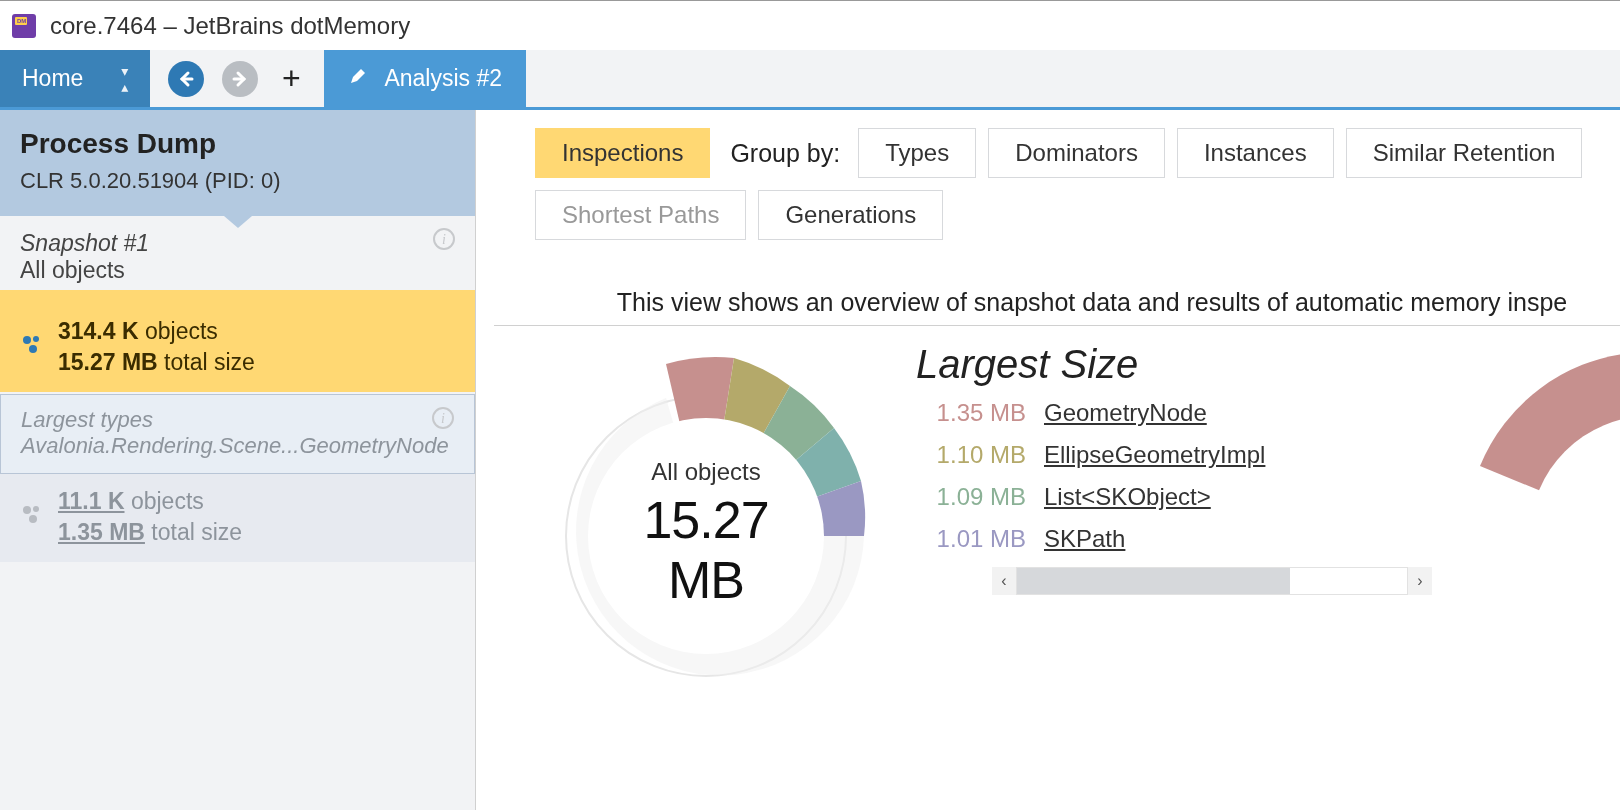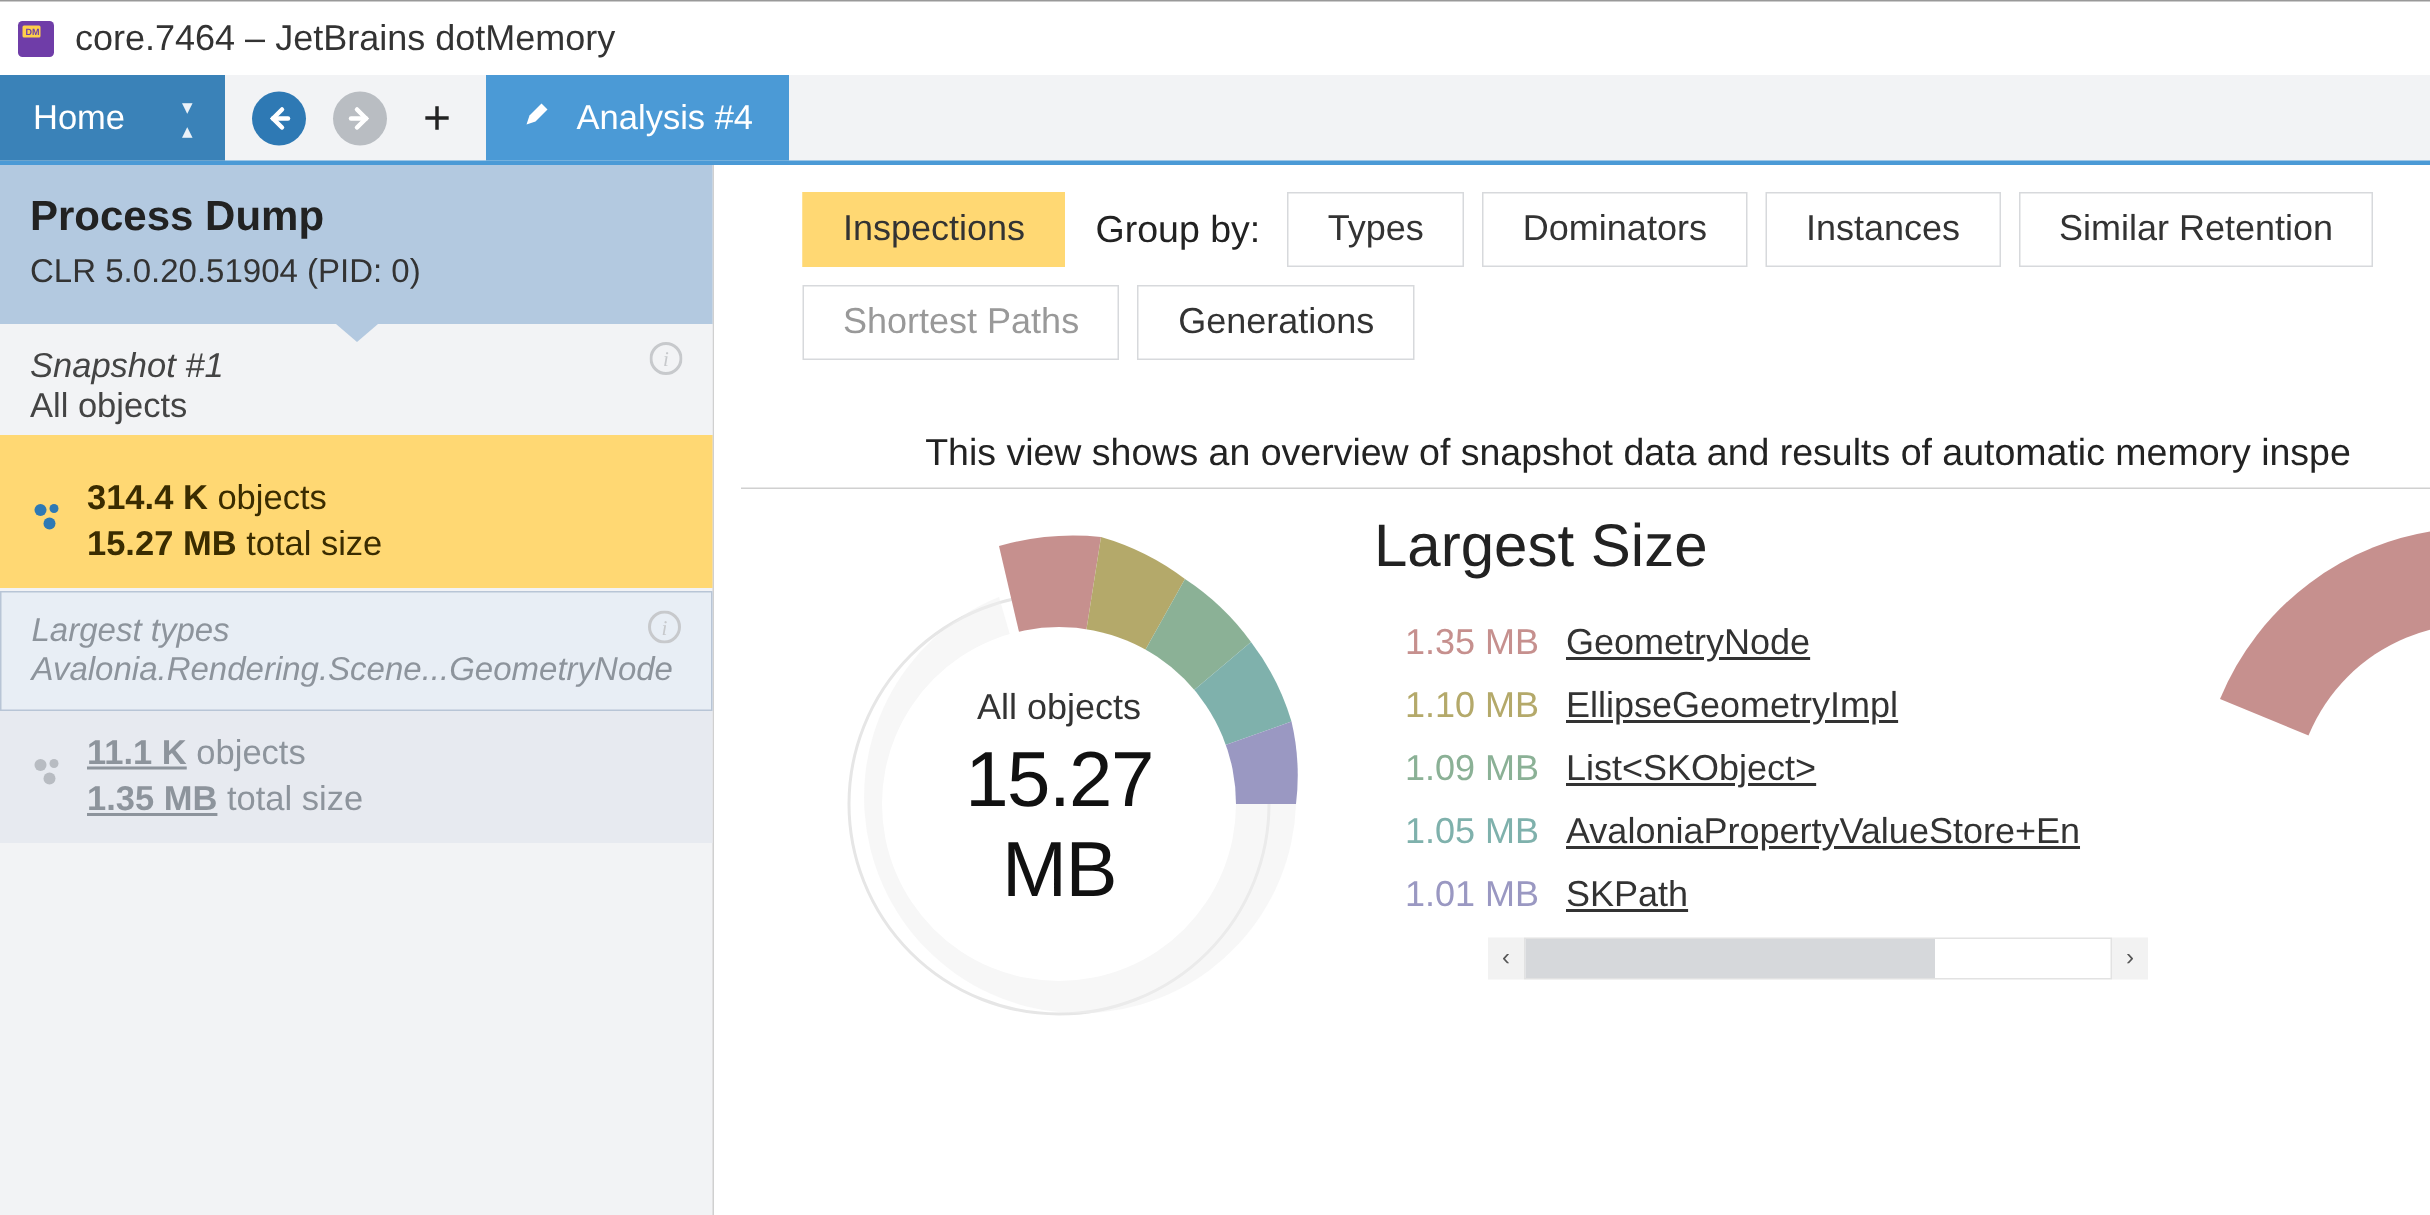--- a/index.html
+++ b/index.html
@@ -56,21 +56,21 @@
   
   .desc { font-size: 25px; color: #222; padding: 30px 0 8px 70px; border-bottom: 1px solid #d0d0d0; margin: 18px 0 0 18px; white-space: nowrap; text-align: center; }
   
   .charts-area { display: flex; padding: 10px 0 0 30px; gap: 10px; }
   .donut-wrap { width: 400px; height: 380px; position: relative; flex: 0 0 auto; }
   .donut-center { position: absolute; left: 50%; top: 52%; transform: translate(-50%, -50%); text-align: center; }
   .donut-center .lbl { font-size: 24px; color: #333; margin-bottom: 4px; }
   .donut-center .val { font-size: 52px; color: #111; font-weight: 400; letter-spacing: -1px; }
   
   .largest { padding-top: 6px; flex: 1; min-width: 0; }
-  .largest h2 { font-size: 40px; font-weight: 400; color: #222; margin-bottom: 28px; }
+  .largest h2 { font-size: 40px; font-weight: 400; color: #222; margin-bottom: 12px; font-style: italic; }
   .lg-row { display: flex; align-items: baseline; gap: 18px; margin-bottom: 14px; white-space: nowrap; }
   .lg-size { width: 110px; text-align: right; font-size: 24px; }
   .lg-name { font-size: 24px; color: #333; text-decoration: underline; cursor: pointer; }
   .c0 { color: #c6908e; } .c1 { color: #b4a96a; } .c2 { color: #8bb196; } .c3 { color: #7fb1ac; } .c4 { color: #9a98c2; }
   
   .hscroll { display: flex; align-items: center; width: 440px; height: 28px; margin-top: 12px; margin-left: 76px; }
   .hsc-btn { width: 24px; height: 28px; background: #f2f2f2; color: #555; display: flex; align-items: center; justify-content: center; font-size: 16px; cursor: pointer; }
   .hsc-track { flex: 1; height: 28px; background: #fff; border: 1px solid #e2e2e2; position: relative; }
   .hsc-thumb { position: absolute; left: 0; top: 0; height: 100%; width: 70%; background: #d6d8db; }
   
@@ -109,21 +109,21 @@
         </svg>
     </div>
     <div class="nav-plus">+</div>
   </div>
   <div class="analysis-tab">
     <span class="pencil">
       <svg width="20" height="20" viewBox="0 0 20 20">
           <path d="M3 17l2-6 8-8 4 4-8 8-6 2z" fill="#fff"></path>
         </svg>
     </span>
-    <span>Analysis #4</span>
+    <span>Analysis #2</span>
   </div>
 </div>
 
 <div class="main">
 
   <div class="sidebar">
     <div class="sb-header">
       <h2>Process Dump</h2>
       <div class="sub">CLR 5.0.20.51904 (PID: 0)</div>
       <div class="pointer"></div>
@@ -226,24 +226,20 @@
         </div>
         <div class="lg-row">
           <span class="lg-size c1">1.10 MB</span>
           <span class="lg-name">EllipseGeometryImpl</span>
         </div>
         <div class="lg-row">
           <span class="lg-size c2">1.09 MB</span>
           <span class="lg-name">List&lt;SKObject&gt;</span>
         </div>
         <div class="lg-row">
-          <span class="lg-size c3">1.05 MB</span>
-          <span class="lg-name">AvaloniaPropertyValueStore+En</span>
-        </div>
-        <div class="lg-row">
           <span class="lg-size c4">1.01 MB</span>
           <span class="lg-name">SKPath</span>
         </div>
         <div class="hscroll">
           <div class="hsc-btn">‹</div>
           <div class="hsc-track">
               <div class="hsc-thumb"></div>
             </div>
           <div class="hsc-btn">›</div>
         </div>

